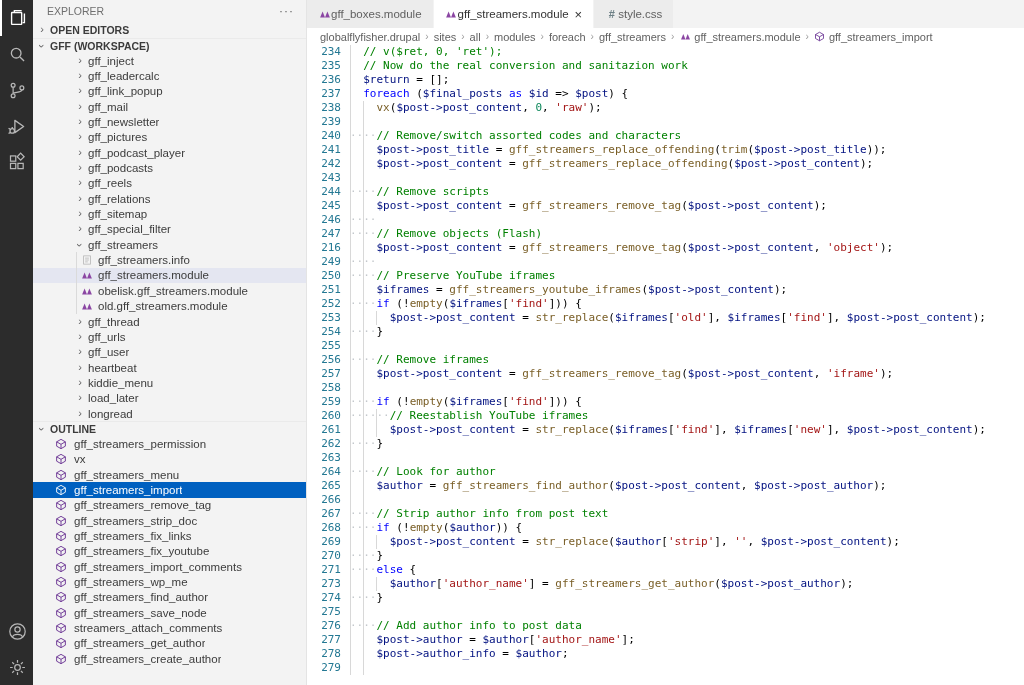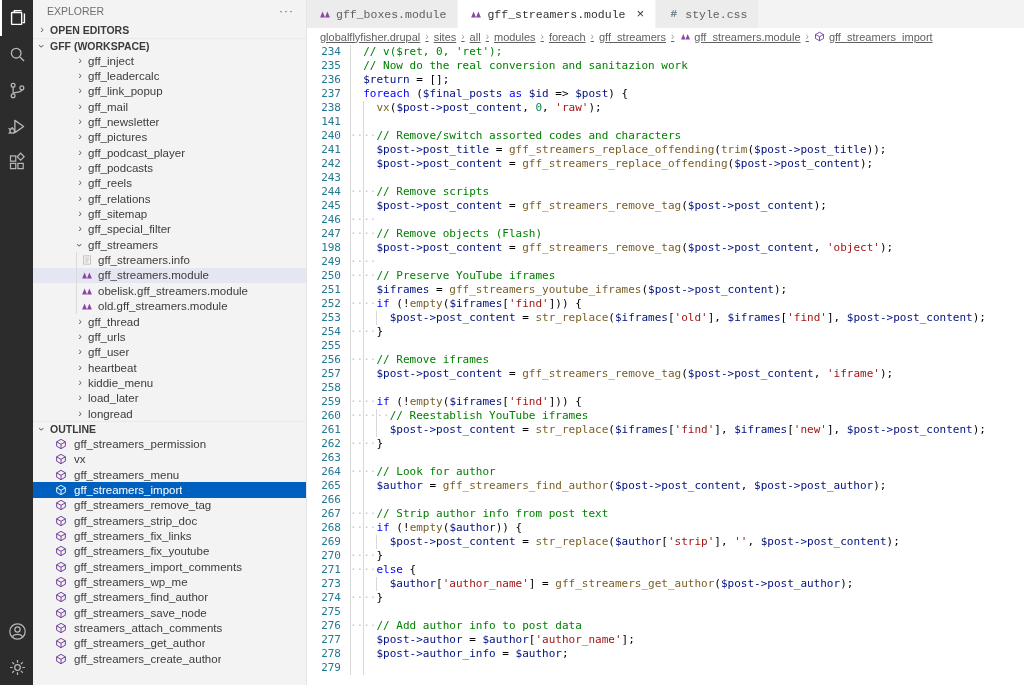--- a/index.html
+++ b/index.html
@@ -33,27 +33,27 @@
   .row.file::before{content:"";position:absolute;left:43px;top:0;bottom:0;border-left:1px solid #dadada;}
   .row.file.selected{background:#e4e6f1;}
   .row .ficon{display:inline-flex;width:13px;justify-content:center;margin-right:5px;flex:none;}
   .row.outline-item{padding-left:21px;}
   .row.outline-item .ficon{width:14px;margin-right:6px;color:#652d90;}
   .row.outline-item.selected{background:#0060c0;color:#ffffff;}
   .row.outline-item.selected .ficon{color:#ffffff;}
   
   #editor-area{position:absolute;left:307px;top:0;right:0;height:685px;background:#fff;}
   #tab-bar{height:28px;background:#f3f3f3;display:flex;align-items:stretch;overflow:hidden;}
-  .tab{display:flex;align-items:center;gap:5px;padding:0 11px;font-size:11.5px;
-       background:#ececec;color:#616161;border-right:1px solid #f3f3f3;cursor:pointer;white-space:nowrap;font-family:Liberation Mono, monospace;}
+  .tab{display:flex;align-items:center;padding:0 11px;font-size:11.5px;
+       background:#ececec;color:#616161;border-right:1px solid #f3f3f3;cursor:pointer;white-space:nowrap;}
   .tab.active{background:#ffffff;color:#333333;}
   .tab .ticon{display:inline-flex;width:13px;justify-content:center;}
   .tclose{margin-left:6px;font-size:13px;color:#333;line-height:1;cursor:pointer;}
   #breadcrumb{height:17px;display:flex;align-items:center;padding-left:13px;font-size:11px;
-              color:#616161;background:#fff;white-space:nowrap;text-decoration:underline;}
+              color:#616161;background:#fff;white-space:nowrap;}
   .bc-item{display:inline-flex;align-items:center;gap:3px;cursor:pointer;}
   .bc-sep{color:#9d9d9d;margin:0 5px;font-size:10px;}
   .bc-item .ficon{display:inline-flex;width:12px;justify-content:center;color:#652d90;}
   
   #code{position:absolute;top:45px;left:0;right:0;bottom:0;overflow:hidden;
         font-family:"DejaVu Sans Mono",monospace;font-size:11px;}
   .cl{display:flex;height:14px;line-height:14px;cursor:text;}
   .ln{flex:none;width:34px;text-align:right;color:#237893;padding-right:9px;user-select:none;}
   .ct{position:relative;flex:1;white-space:pre;color:#000;}
   .ct i.g{position:absolute;top:0;bottom:0;width:1px;background:#d8d8d8;}
@@ -501,21 +501,21 @@
         </div>
         <div class="cl">
           <span class="ln">237</span>
           <span class="ct"><i class="g" style="left: 0px;"></i><span class="tk-p">  </span><span class="tk-k">foreach</span><span class="tk-p"> (</span><span class="tk-v">$final_posts</span><span class="tk-p"> </span><span class="tk-k">as</span><span class="tk-p"> </span><span class="tk-v">$id</span><span class="tk-p"> =&gt; </span><span class="tk-v">$post</span><span class="tk-p">) {</span></span>
         </div>
         <div class="cl">
           <span class="ln">238</span>
           <span class="ct"><i class="g" style="left: 0px;"></i><i class="g" style="left: 13.24px;"></i><span class="tk-p">    </span><span class="tk-f">vx</span><span class="tk-p">(</span><span class="tk-v">$post-&gt;post_content</span><span class="tk-p">, </span><span class="tk-n">0</span><span class="tk-p">, </span><span class="tk-s">'raw'</span><span class="tk-p">);</span></span>
         </div>
         <div class="cl">
-          <span class="ln">141</span>
+          <span class="ln">239</span>
           <span class="ct"><i class="g" style="left: 0px;"></i><i class="g" style="left: 13.24px;"></i></span>
         </div>
         <div class="cl">
           <span class="ln">240</span>
           <span class="ct"><i class="g" style="left: 0px;"></i><i class="g" style="left: 13.24px;"></i><span class="tk-w">····</span><span class="tk-c">// Remove/switch assorted codes and characters</span></span>
         </div>
         <div class="cl">
           <span class="ln">241</span>
           <span class="ct"><i class="g" style="left: 0px;"></i><i class="g" style="left: 13.24px;"></i><span class="tk-p">    </span><span class="tk-v">$post-&gt;post_title</span><span class="tk-p"> = </span><span class="tk-f">gff_streamers_replace_offending</span><span class="tk-p">(</span><span class="tk-f">trim</span><span class="tk-p">(</span><span class="tk-v">$post-&gt;post_title</span><span class="tk-p">));</span></span>
         </div>
@@ -537,21 +537,21 @@
         </div>
         <div class="cl">
           <span class="ln">246</span>
           <span class="ct"><i class="g" style="left: 0px;"></i><i class="g" style="left: 13.24px;"></i><span class="tk-w">····</span></span>
         </div>
         <div class="cl">
           <span class="ln">247</span>
           <span class="ct"><i class="g" style="left: 0px;"></i><i class="g" style="left: 13.24px;"></i><span class="tk-w">····</span><span class="tk-c">// Remove objects (Flash)</span></span>
         </div>
         <div class="cl">
-          <span class="ln">198</span>
+          <span class="ln">216</span>
           <span class="ct"><i class="g" style="left: 0px;"></i><i class="g" style="left: 13.24px;"></i><span class="tk-p">    </span><span class="tk-v">$post-&gt;post_content</span><span class="tk-p"> = </span><span class="tk-f">gff_streamers_remove_tag</span><span class="tk-p">(</span><span class="tk-v">$post-&gt;post_content</span><span class="tk-p">, </span><span class="tk-s">'object'</span><span class="tk-p">);</span></span>
         </div>
         <div class="cl">
           <span class="ln">249</span>
           <span class="ct"><i class="g" style="left: 0px;"></i><i class="g" style="left: 13.24px;"></i><span class="tk-w">····</span></span>
         </div>
         <div class="cl">
           <span class="ln">250</span>
           <span class="ct"><i class="g" style="left: 0px;"></i><i class="g" style="left: 13.24px;"></i><span class="tk-w">····</span><span class="tk-c">// Preserve YouTube iframes</span></span>
         </div>

